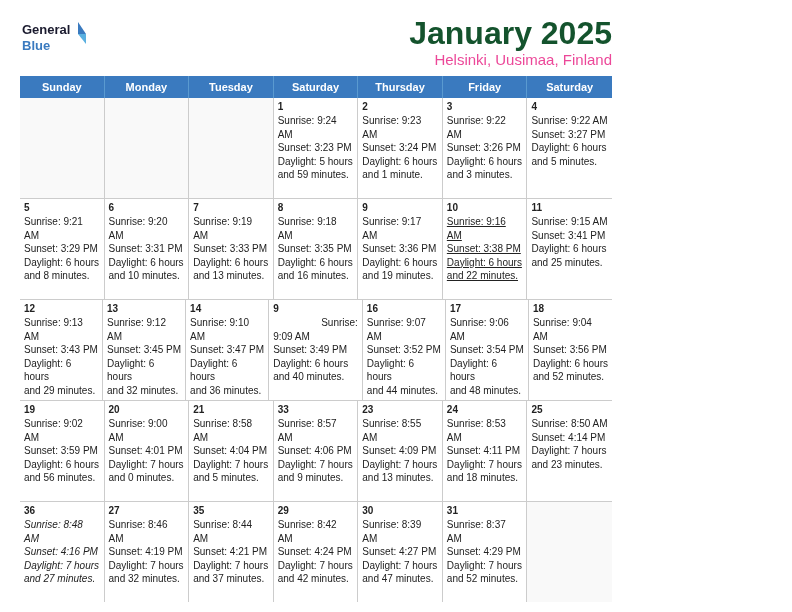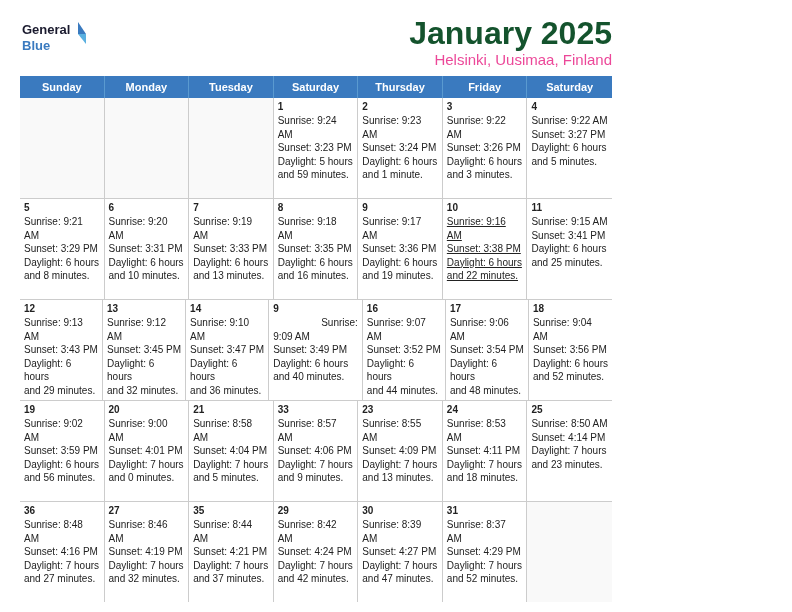--- a/index.html
+++ b/index.html
@@ -230,21 +230,21 @@
           <div class="cal-cell"><span class="day-num">24</span><span class="cell-text" style="white-space: pre-line;">Sunrise: 8:53 AM
 Sunset: 4:11 PM
 Daylight: 7 hours
 and 18 minutes.</span></div>
           <div class="cal-cell"><span class="day-num">25</span><span class="cell-text" style="white-space: pre-line;">Sunrise: 8:50 AM
 Sunset: 4:14 PM
 Daylight: 7 hours
 and 23 minutes.</span></div>
         </div>
         <div class="cal-row">
-          <div class="cal-cell"><span class="day-num">36</span><span class="cell-text" style="white-space: pre-line;">Sunrise: 8:48 AM
+          <div class="cal-cell"><span class="day-num">36</span><span class="cell-text" style="white-space: pre-line; font-style: italic;">Sunrise: 8:48 AM
 Sunset: 4:16 PM
 Daylight: 7 hours
 and 27 minutes.</span></div>
           <div class="cal-cell"><span class="day-num">27</span><span class="cell-text" style="white-space: pre-line;">Sunrise: 8:46 AM
 Sunset: 4:19 PM
 Daylight: 7 hours
 and 32 minutes.</span></div>
           <div class="cal-cell"><span class="day-num">35</span><span class="cell-text" style="white-space: pre-line; margin-top: 9px;">Sunrise: 8:44 AM
 Sunset: 4:21 PM
 Daylight: 7 hours

